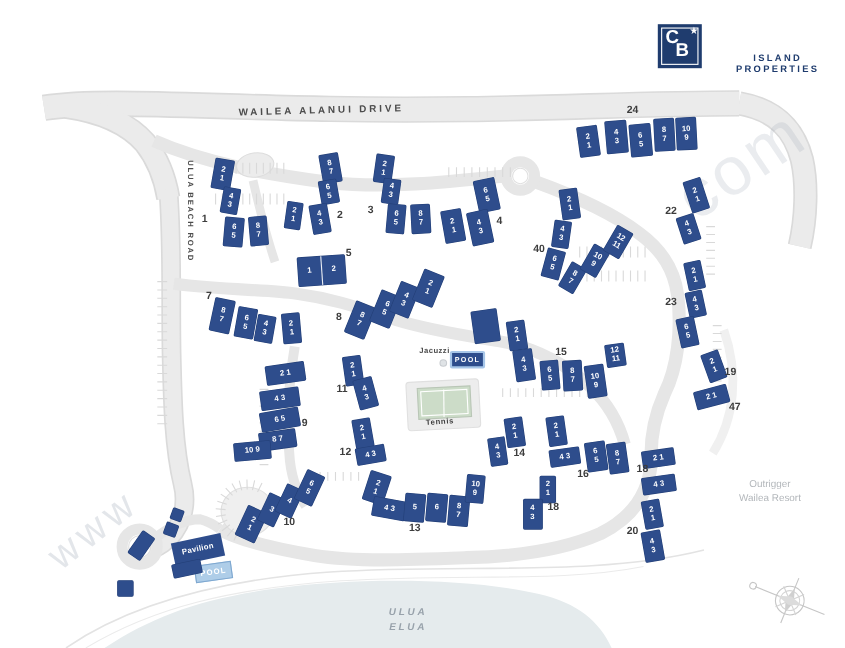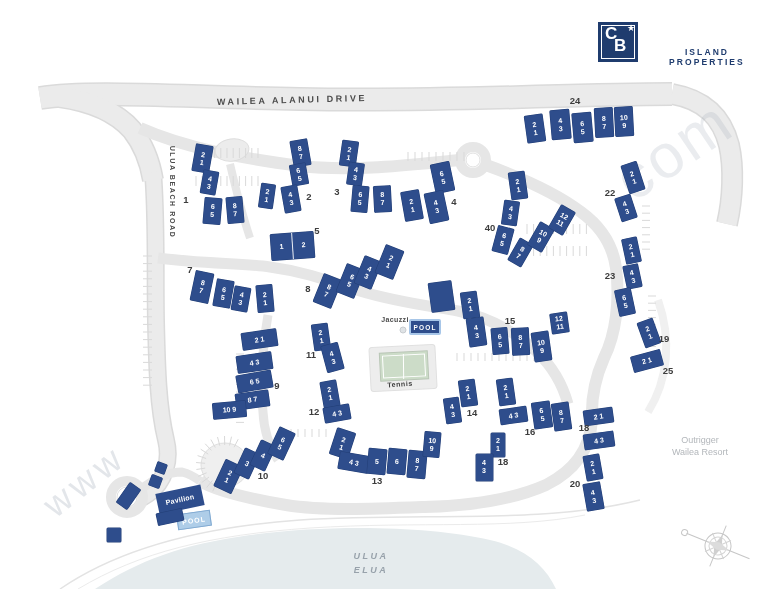--- a/index.html
+++ b/index.html
@@ -492,15 +492,15 @@
       <div class="clabel" style="left: 510px; top: 320px; text-align: right;">15</div>
       <div class="clabel" style="left: 530px; top: 431px;">16</div>
       <div class="clabel" style="left: 503px; top: 461px;">18</div>
       <div class="clabel" style="left: 584px; top: 427px;">18</div>
       <div class="clabel" style="left: 575px; top: 483px;">20</div>
       <div class="clabel" style="left: 490px; top: 227px;">40</div>
       <div class="clabel" style="left: 575px; top: 100px;">24</div>
       <div class="clabel" style="left: 610px; top: 192px;">22</div>
       <div class="clabel" style="left: 610px; top: 275px;">23</div>
       <div class="clabel" style="left: 664px; top: 338px;">19</div>
-      <div class="clabel" style="left: 668px; top: 370px;">25</div>
+      <div class="clabel" style="left: 668px; top: 370px;">47</div>
     </div>
 </div>
 
 </body></html>

